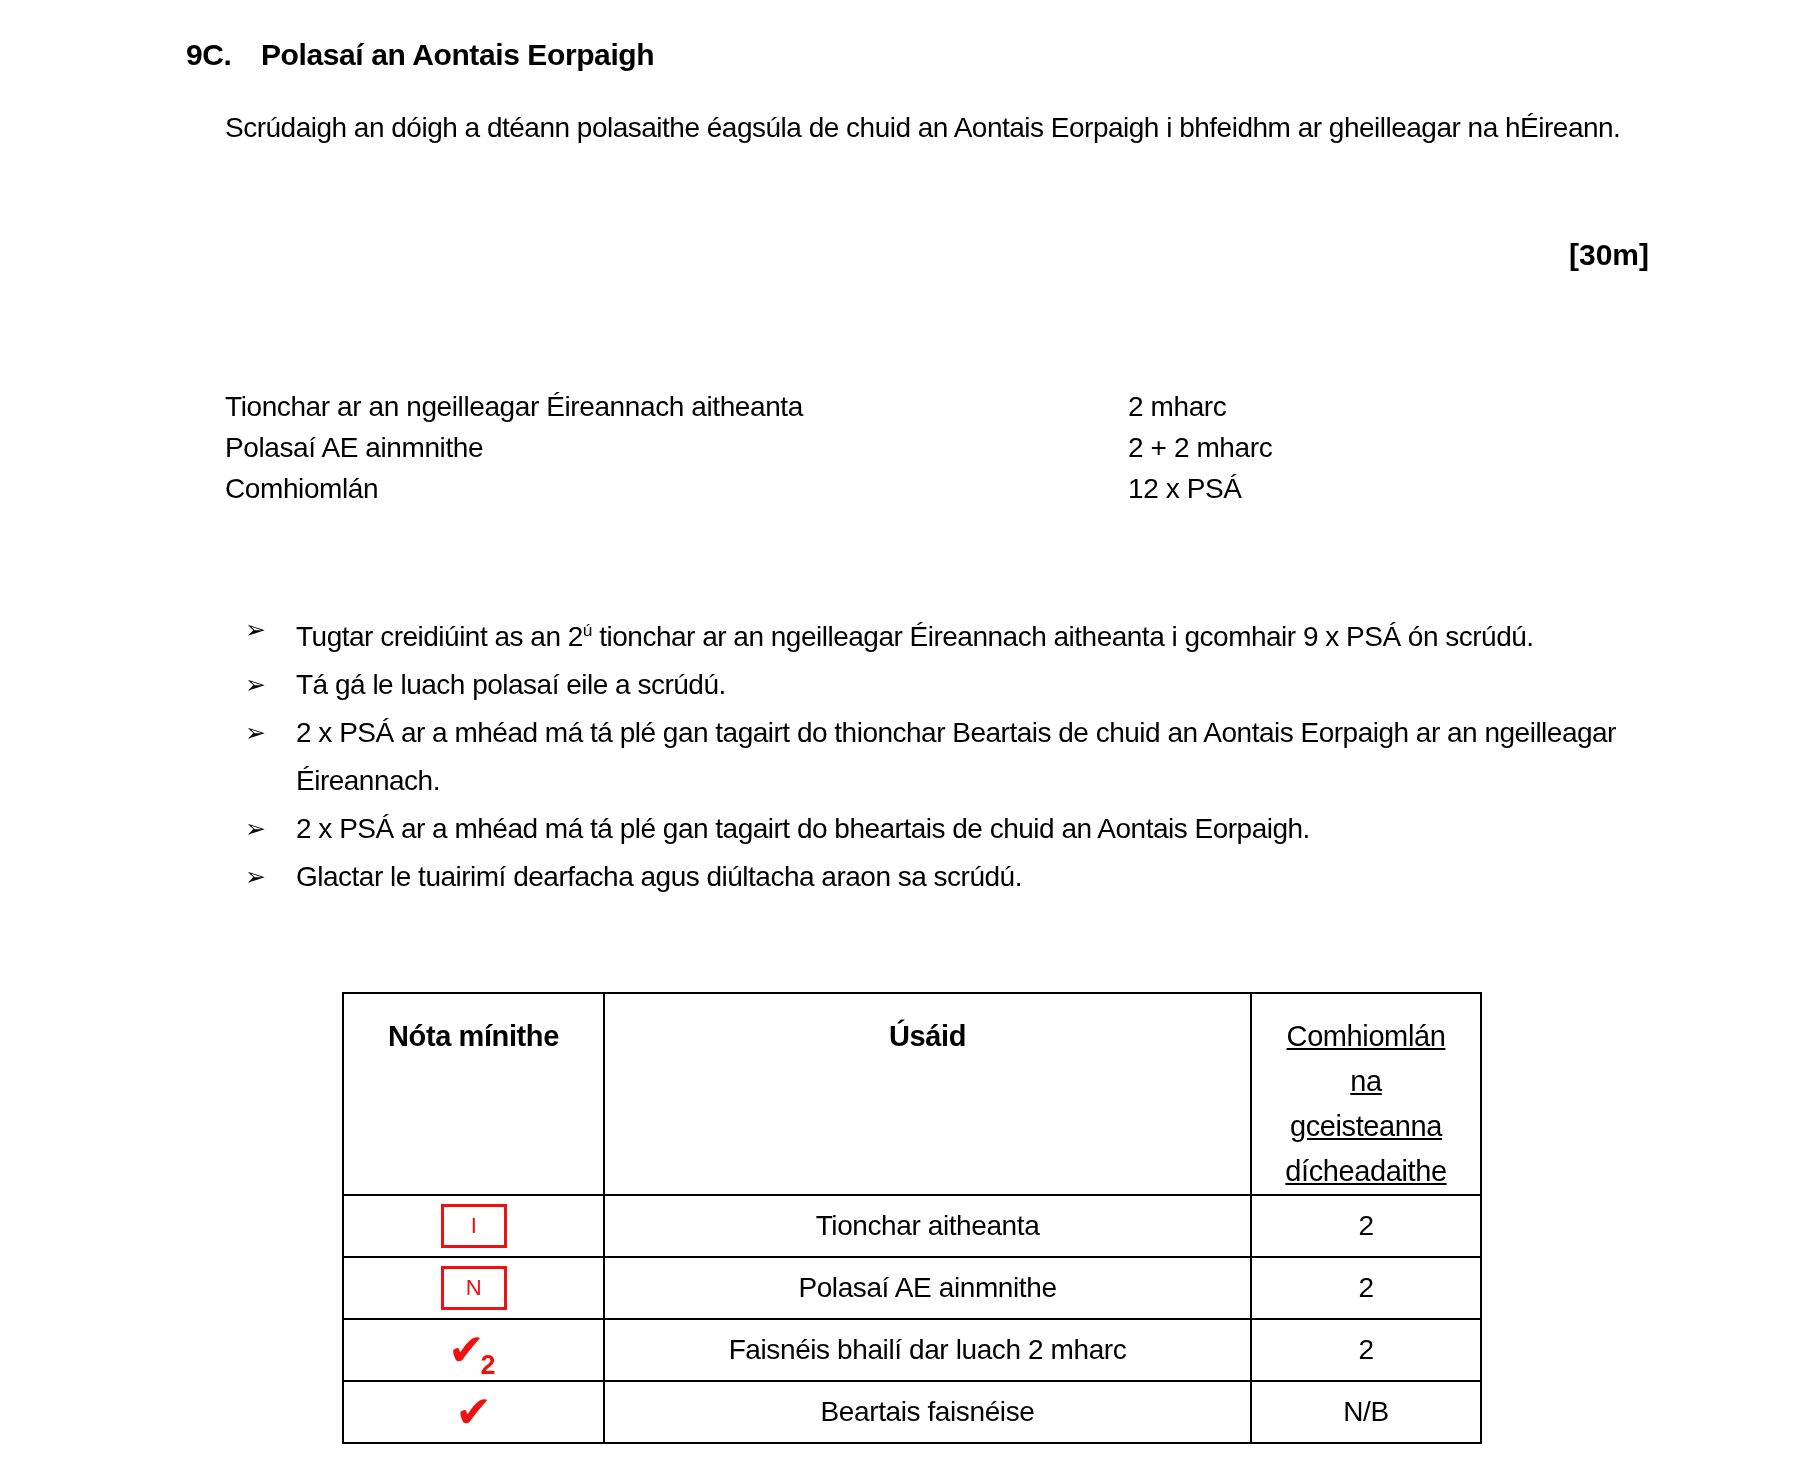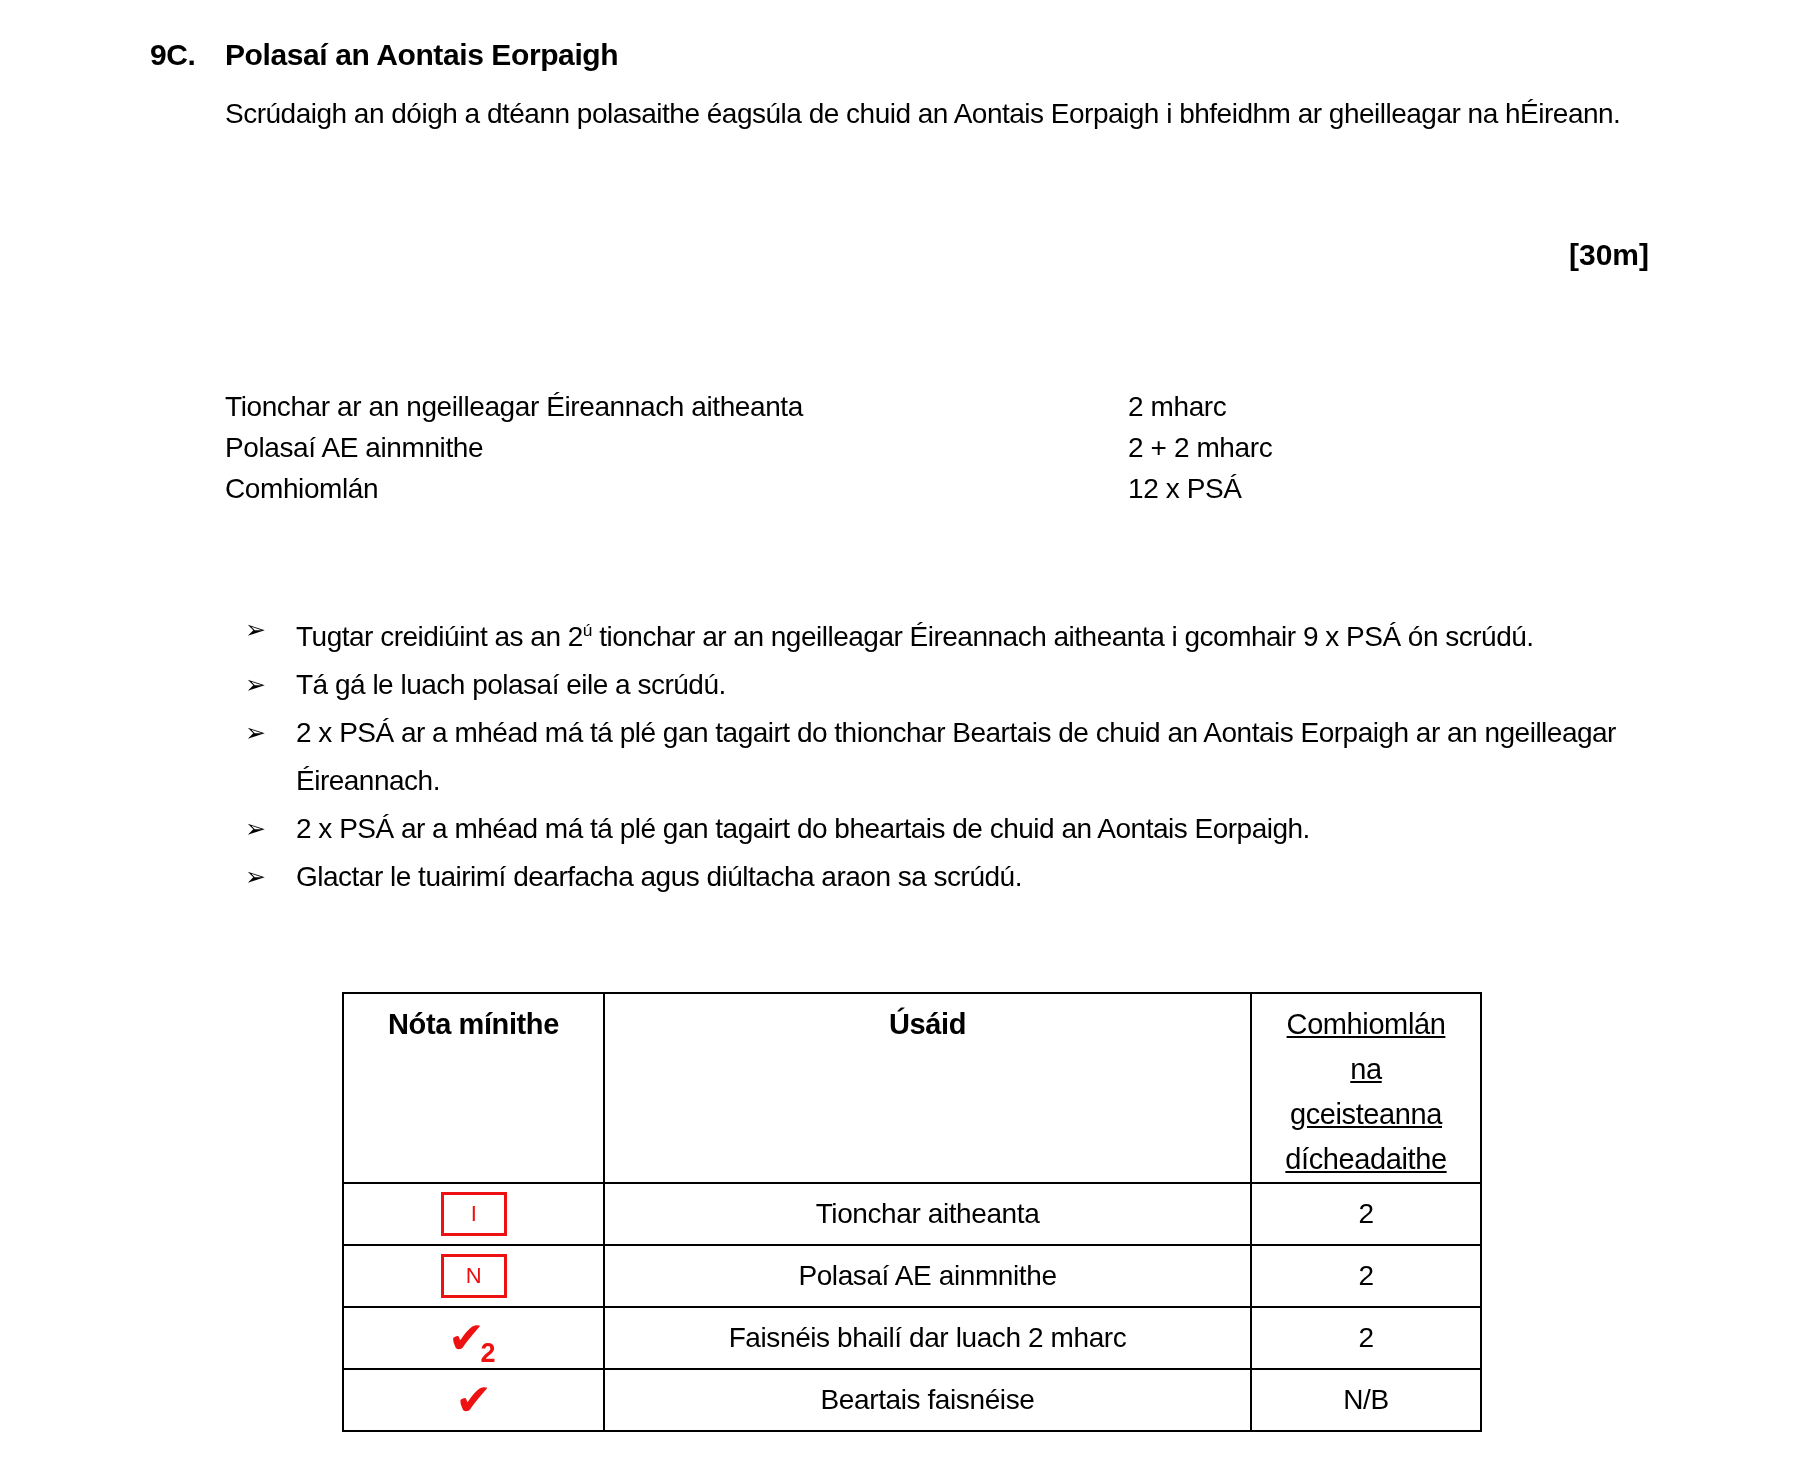--- a/index.html
+++ b/index.html
@@ -7,26 +7,26 @@
   body {
     width:1818px; height:1480px;
     position:relative;
     font-family:"Liberation Sans", sans-serif;
     color:#000000;
     overflow:hidden;
   }
 
   
   .heading-row { position:absolute; top:38px; left:150px; display:flex; font-weight:bold; font-size:30px; letter-spacing:-0.4px; }
-  .qnum  { width:75px; }
+  .qnum  { width:75px;margin-left:36px; }
   .qtitle { white-space:nowrap; }
 
   
   .prompt {
-    position:absolute; top:92px; left:225px; width:1470px;
+    position:absolute; top:106px; left:225px; width:1470px;
     font-size:28px; line-height:44px; letter-spacing:-0.5px;
   }
 
   
   .marks-total {
     position:absolute; top:238px; left:225px; width:1424px;
     text-align:right; font-weight:bold; font-size:30px;
   }
 
   
@@ -52,21 +52,21 @@
     border-collapse:collapse; table-layout:fixed;
     font-size:28px; letter-spacing:-0.4px;
   }
   .marking-table th, .marking-table td {
     border:2px solid #000000;
     text-align:center;
     overflow:hidden;
   }
   .marking-table th {
     height:177px; vertical-align:top;
-    padding-top:8px; font-weight:bold; line-height:45px; font-size:29px;
+    padding-top:20px; font-weight:bold; line-height:45px; font-size:29px;
   }
   .marking-table th.th-regular { font-weight:normal; }
   .th-narrow { max-width:180px; margin:0 auto;text-decoration:underline; }
   .marking-table td { height:62px; vertical-align:middle; }
 
   
   .red-box {
     display:inline-flex; align-items:center; justify-content:center;
     width:66px; height:44px;
     border:3px solid var(--red);

